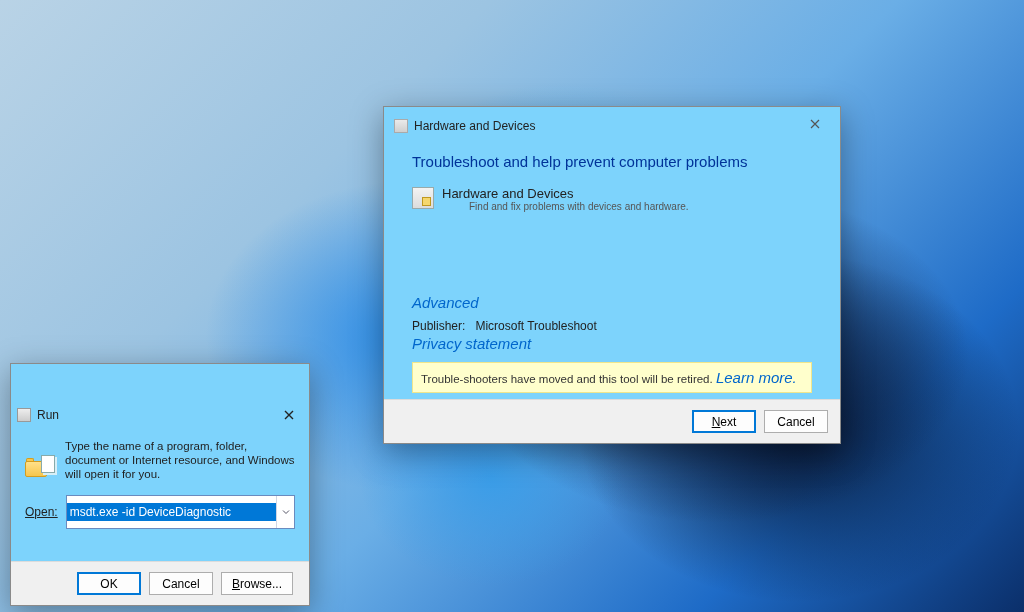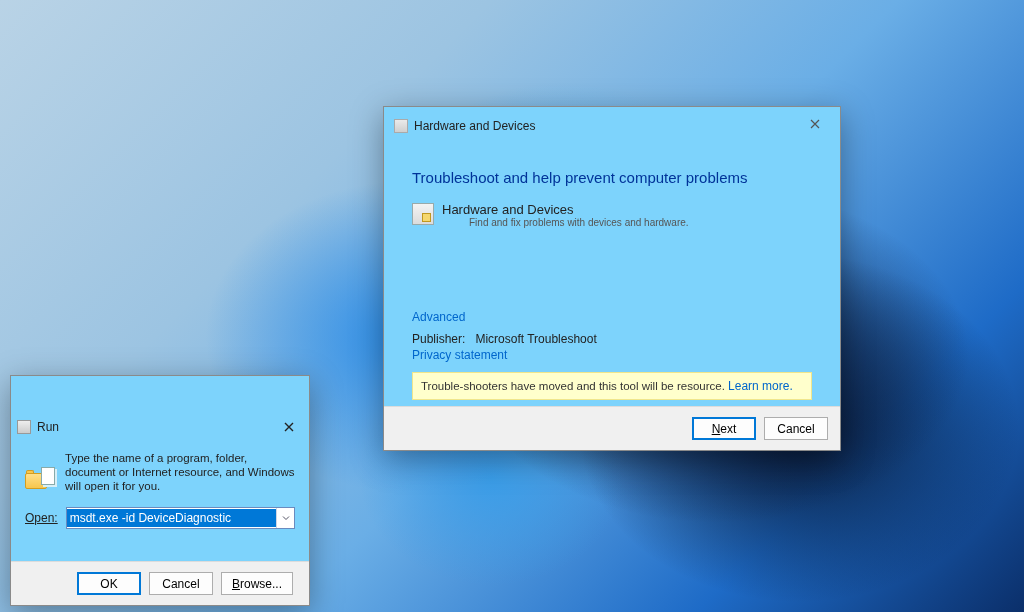--- a/index.html
+++ b/index.html
@@ -65,21 +65,21 @@
     position: absolute; right: 0; top: 0; width: 14px; height: 18px;
     background: #fff; border: 1px solid #8aa;
     box-shadow: 2px 2px 0 #d7eff7;
   }
   .run-desc { font-size: 11.5px; line-height: 14px; }
   .open-row { display: flex; align-items: center; gap: 8px; margin-bottom: 32px; }
   .open-label { font-size: 12px; }
   .open-label span { text-decoration: underline; }
   .combo {
     flex: 1; display: flex; align-items: center;
-    border: 1px solid #6a8bbf; background: #fff; height: 22px;
+    border: 1px solid #6a8bbf; background: #fff; height: 34px;
   }
   .combo input {
     flex: 1; border: none; outline: none; height: 18px;
     padding: 0 3px; font-size: 12px; font-family: inherit;
     background: #0078d7; color: #fff;
   }
   .combo input::selection { background: #0078d7; color: #fff; }
   .combo .chev {
     width: 18px; display: flex; align-items: center; justify-content: center;
     border-left: 1px solid #cfd6e4; cursor: pointer; height: 100%;
@@ -100,36 +100,36 @@
   .btn u { text-decoration: underline; }
 
   
   #wizard { left: 383px; top: 106px; width: 458px; }
   #wizard .titlebar { height: 38px; padding-left: 10px; }
   #wizard .titlebar .app-icon {
     background: linear-gradient(#eaeaea,#cfcfcf); border-color: #aaa;
   }
   #wizard .close-btn { height: 30px; width: 34px; align-self: flex-start; margin-top: 2px; margin-right: 2px;}
   #wiz-body { padding: 4px 28px 6px 28px; min-height: 206px; }
-  .wiz-heading { color: #003399; font-size: 15px; margin: 20px 0 16px; }
+  .wiz-heading { color: #003399; font-size: 15px; margin: 4px 0 16px; }
   .wiz-item-row { display: flex; gap: 8px; margin-bottom: 4px; }
   .wiz-item-icon {
     width: 22px; height: 22px; flex-shrink: 0; margin-top: 1px;
     border: 1px solid #9aa; background: linear-gradient(#f3f3f3,#dcdcdc);
     position: relative;
   }
   .wiz-item-icon::after {
     content: ""; position: absolute; right: 2px; bottom: 2px;
     width: 7px; height: 7px; background: #f5d76e; border: 1px solid #c09820;
   }
   .wiz-item-title { font-size: 13px; color: #222; }
   .wiz-item-desc  { font-size: 10px; color: #555; margin-left: 27px; }
   .spacer { height: 78px; }
   .advanced-link, .privacy-link, .learn-more-link {
-    color: #0066cc; font-size: 12px; cursor: pointer;
+    color: #0066cc; font-size: 15px; cursor: pointer; font-style: italic;
   }
   .publisher-row { font-size: 12px; color: #222; margin: 8px 0 2px; }
   .notice-bar {
     margin: 10px 0 0; padding: 6px 8px; font-size: 11.5px;
     background: #ffffcc; border: 1px solid #f0e68c; color: #333;
   }
   #wiz-buttons {
     background: #f0f0f0; border-top: 1px solid #dcdcdc;
     padding: 10px 12px; display: flex; justify-content: flex-end; gap: 8px;
   }
@@ -166,21 +166,21 @@
 
     <div class="publisher-row">
       <span>Publisher:</span>
       &nbsp;
       <span>Microsoft Troubleshoot</span>
     </div>
 
     <div><span class="privacy-link">Privacy statement</span></div>
 
     <div class="notice-bar">
-      <span>Trouble-shooters have moved and this tool will be resource. </span><span class="learn-more-link">Learn more.</span>
+      <span>Trouble-shooters have moved and this tool will be retired. </span><span class="learn-more-link">Learn more.</span>
     </div>
   </div>
   <div id="wiz-buttons">
     <button class="btn default">
         <u>N</u>
         <span>ext</span>
       </button>
     <button class="btn">Cancel</button>
   </div>
 </div>

